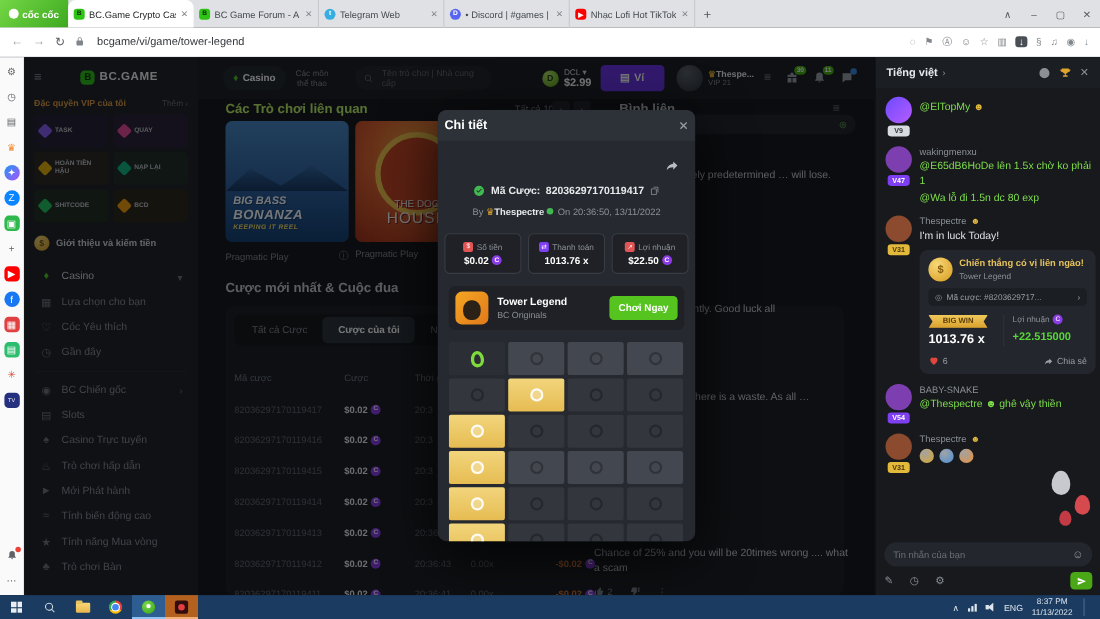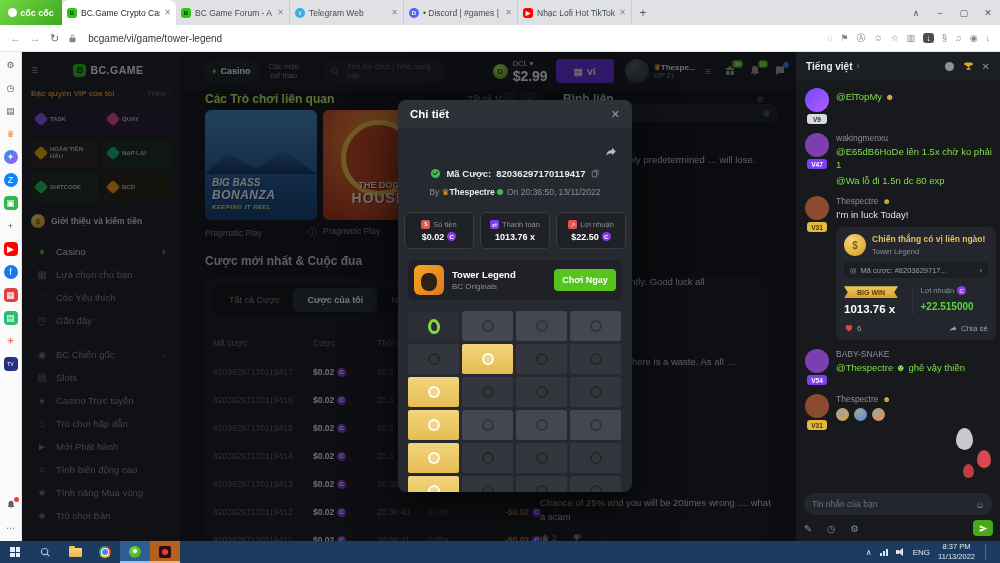--- a/index.html
+++ b/index.html
@@ -58,21 +58,21 @@
   
   .main{position:absolute;left:158px;top:0;width:615px;height:489px;background:#141619}
   .mheader{position:absolute;left:0;top:0;width:615px;height:38px;background:#191c20;display:flex;align-items:center}
   .casino-pill{margin-left:23px;height:22px;padding:0 9px;border-radius:12px;background:#23262b;display:flex;align-items:center;gap:4px;font-size:9px;color:#fff;font-weight:bold}
   .grn{color:#4fc727}
   .sports{margin-left:9px;font-size:7.5px;color:#84888f;line-height:1.25;text-align:center}
   .gsearch{margin-left:24px;width:124px;height:22px;border-radius:12px;background:#1f2227;display:flex;align-items:center;gap:8px;padding:0 8px;font-size:8px;color:#62666d}
   .balance{margin-left:46px;display:flex;align-items:center;gap:5px}
   .dcl-coin{width:15px;height:15px;border-radius:50%;background:radial-gradient(circle at 35% 30%,#b5e86a,#5ba50f);color:#23400a;font-size:8px;font-weight:bold;display:flex;align-items:center;justify-content:center}
   .bal-c1{font-size:7.5px;color:#d7dade}
-  .bal-c2{font-size:14px;color:#fff;font-weight:bold}
+  .bal-c2{font-size:10px;color:#fff;font-weight:bold}
   .vi-btn{margin-left:8px;width:58px;height:24px;background:#6b32e8;border-radius:4px;color:#fff;font-size:9.5px;font-weight:bold;display:flex;align-items:center;justify-content:center;gap:4px}
   .muser{margin-left:11px;display:flex;align-items:center;gap:5px}
   .mavatar{width:24px;height:24px;border-radius:50%;background:radial-gradient(circle at 40% 30%,#5a5f68,#2b2e33)}
   .mu-n{font-size:8px;color:#e8eaed;font-weight:bold;white-space:nowrap}
   .mu-v{font-size:7px;color:#84888f}
   .gold{color:#e0a52e}
   .mham{margin-left:9px;color:#84888f;font-size:11px}
   .hico{position:relative;margin-left:13px;display:flex}
   .hbadge{position:absolute;top:-5px;right:-7px;background:#43b30b;color:#fff;font-size:6px;font-weight:bold;border-radius:6px;padding:0 2px;line-height:8px}
   .bdot{position:absolute;top:-3px;right:-3px;width:6px;height:6px;border-radius:50%;background:#3a86e0}
@@ -82,21 +82,21 @@
   .arrbtn{position:absolute;top:0;width:16px;height:15px;border-radius:3px;background:#22252a;color:#8b9097;font-size:9px;display:flex;align-items:center;justify-content:center}
   .cmt-title{position:absolute;left:383px;font-size:12px;font-weight:bold;color:#c6cace}
   .cmt-sort{position:absolute;left:577px;top:1px;color:#6f747c;font-size:11px}
   .gtile{position:absolute;top:58px;width:112px;height:110px;border-radius:6px;overflow:hidden}
   .gt1{left:25px;background:linear-gradient(180deg,#4687c4 0%,#2b5f9e 55%,#123f72 100%)}
   .gt1 .mt{position:absolute;left:0;top:38px;width:112px;height:26px;background:linear-gradient(180deg,transparent,rgba(12,38,70,.7));clip-path:polygon(0 100%,20% 20%,45% 80%,70% 10%,100% 100%)}
   .gt1-t{position:absolute;left:7px;bottom:10px;color:#fff;font-style:italic;font-weight:bold;text-shadow:1px 1px 0 #123a6b}
   .gt1-l1{font-size:10px}.gt1-l2{font-size:12px;letter-spacing:.5px}.gt1-l3{font-size:6px;letter-spacing:.5px;margin-top:2px;color:#ffe06a}
   .gt2{left:143px;background:radial-gradient(circle at 50% 28%,#f2a93c 0%,#e0622d 45%,#a32d16 100%)}
   .gt2 .arch{position:absolute;left:18px;top:10px;width:76px;height:76px;border-radius:50%;border:5px solid #f3c64a;background:#c8441f}
-  .gt2-t{position:absolute;left:0;bottom:14px;width:112px;text-align:center;color:#fff;font-weight:bold;text-shadow:1px 1px 0 #7c1d0c}
+  .gt2-t{position:absolute;left:0;bottom:14px;width:112px;text-align:center;color:#fff;font-weight:normal;text-shadow:1px 1px 0 #7c1d0c}
   .gt2-l1{font-size:9px}.gt2-l2{font-size:14px;letter-spacing:1px}
   .gcap{position:absolute;top:174px;width:112px;display:flex;align-items:center;font-size:8.5px;color:#84888f}
   .gcap .inf{margin-left:auto;font-size:9px;color:#6f747c}
   .bets-title{position:absolute;left:25px;top:202px;font-size:12px;font-weight:bold;color:#c6cace}
   .bets-panel{position:absolute;left:25px;top:226px;width:562px;height:263px;background:#191c21;border-radius:8px;padding:8px;overflow:hidden}
   .btabs{display:flex;background:#121418;border-radius:6px;width:fit-content;padding:2px}
   .btab{height:24px;line-height:24px;padding:0 14px;font-size:9px;color:#84888f;border-radius:5px}
   .btab.on{background:#2c3036;color:#fff;font-weight:bold}
   .bgrid{display:grid;grid-template-columns:100px 64px 51px 77px 86px;align-items:center}
   .bcols{margin-top:24px;font-size:8.5px;color:#6f747c}
@@ -114,21 +114,21 @@
   .cmt-head{display:flex;align-items:center;gap:6px}
   .cmt-av{width:16px;height:16px;border-radius:50%;background:radial-gradient(circle at 40% 30%,#8a6bd8,#4a3580)}
   .cmt-name{font-size:8.5px;color:#9aa0a8}
   .cmt-text{font-size:9.5px;color:#c9cdd2;line-height:1.5;margin-top:5px}
   .cmt-act{display:flex;gap:16px;margin-top:8px;align-items:center;color:#7d838b;font-size:8.5px}
   .cmt-act .g{display:flex;align-items:center;gap:3px}
   .flip{transform:rotate(180deg)}
   
   .dimmer{position:absolute;left:0;top:0;width:773px;height:489px;background:rgba(4,5,7,.55);z-index:20}
   .modal{position:absolute;left:376px;top:48px;width:234px;height:392px;background:#26292f;border-radius:8px;z-index:30;box-shadow:0 14px 50px rgba(0,0,0,.75);overflow:hidden}
-  .modal-h{height:28px;background:#2d3138;display:flex;align-items:center;padding:0 12px}
+  .modal-h{height:28px;background:#2d3138;display:flex;align-items:center;padding:0 6px}
   .modal-title{font-size:11.5px;font-weight:bold;color:#fff}
   .modal-x{margin-left:auto;color:#9aa0a7;font-size:11px}
   .m-share{position:absolute;right:14px;top:44px}
   .m-betline{margin-top:40px;display:flex;justify-content:center;align-items:center;gap:5px;font-size:9.5px;font-weight:bold;color:#e8eaed}
   .m-byline{margin-top:8px;text-align:center;font-size:8.5px;color:#8b9097}
   .m-byline b{color:#e8eaed}
   .gdot{display:inline-block;width:6px;height:6px;border-radius:50%;background:#3fb950;margin:0 2px}
   .m-stats{display:flex;justify-content:center;gap:6px;margin-top:15px}
   .m-stat{width:70px;height:37px;background:#1f2126;border:1px solid #383c43;border-radius:5px;display:flex;flex-direction:column;align-items:center;justify-content:center;gap:3px}
   .ms-l{display:flex;align-items:center;gap:3px;font-size:7.5px;color:#8b9097}

